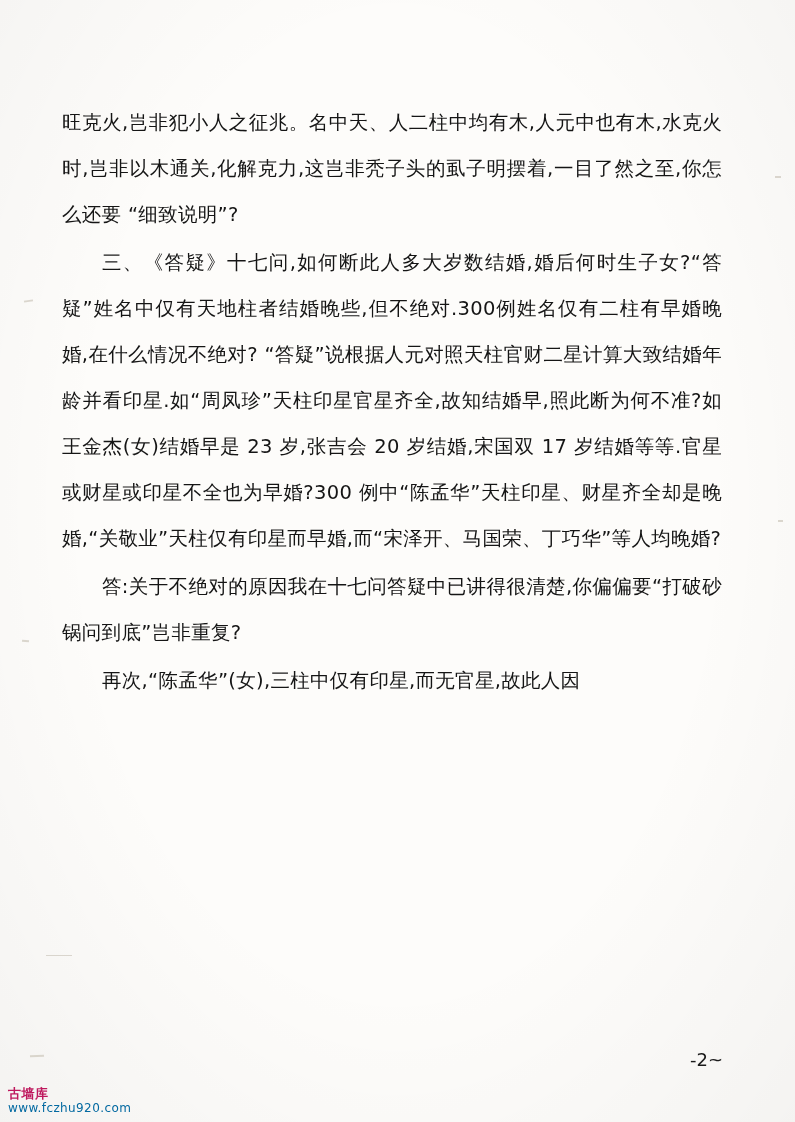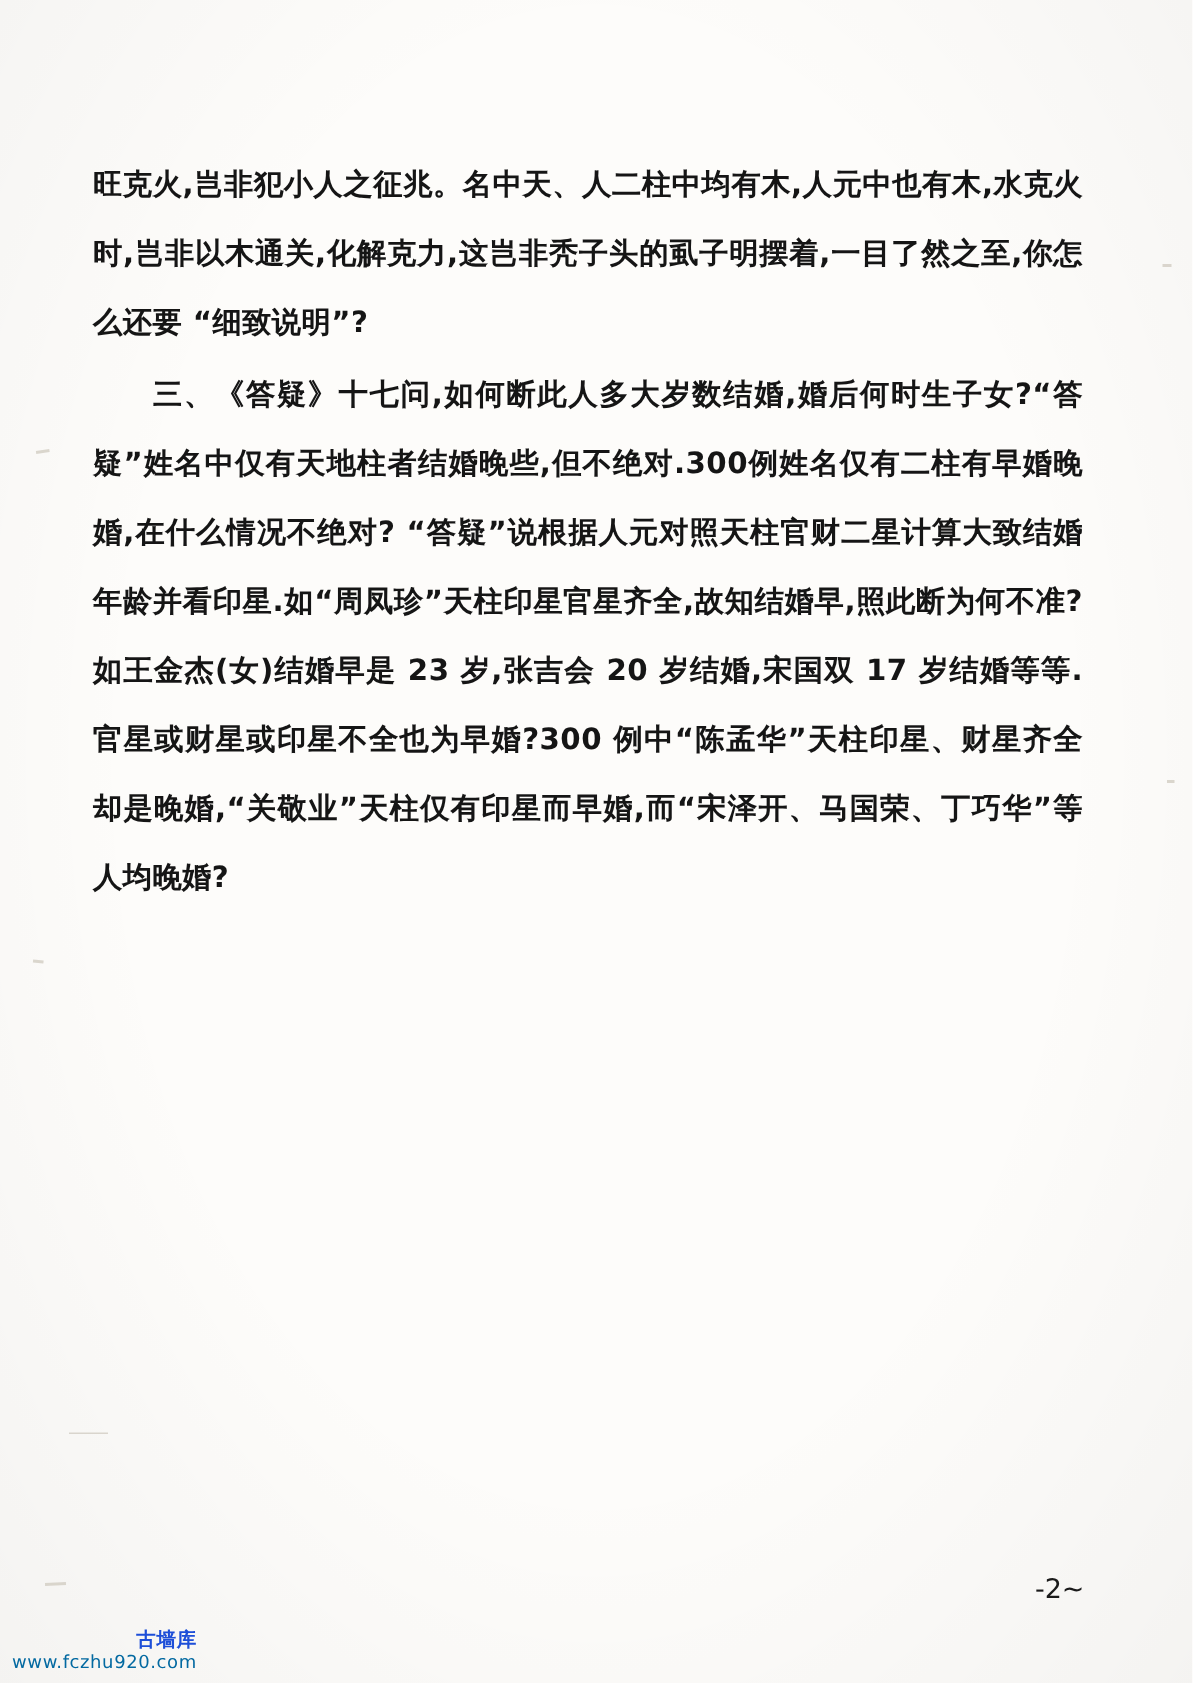--- a/index.html
+++ b/index.html
@@ -40,21 +40,21 @@
 
   p.para {
     margin: 0 0 2px 0;
     font-size: 19.5px;
     line-height: 46px;
     color: #151515;
     letter-spacing: 0.3px;
     text-align: justify;
     text-justify: inter-character;
     font-family: "DejaVu Sans", "Liberation Sans", sans-serif;
-    font-weight: 700;
+    font-weight: 400;
   }
   p.indent {
     text-indent: 40px;
   }
 
   
   .page-number {
     position: absolute;
     right: 72px;
     bottom: 52px;
@@ -65,24 +65,23 @@
 
   
   .watermark {
     position: absolute;
     left: 8px;
     bottom: 6px;
     line-height: 1.15;
   }
   .watermark .wm-title {
     font-size: 13px;
-    color: #1d4ed8;
+    color: #be185d;
     font-weight: bold;
     letter-spacing: 0.5px;
-    text-align: right;
   }
   .watermark .wm-url {
     font-size: 12px;
     color: #0369a1;
     letter-spacing: 0.4px;
   }
 
   
   .edge-mark {
     position: absolute;
@@ -105,20 +104,22 @@
   <div class="edge-mark em1"></div>
   <div class="edge-mark em2"></div>
   <div class="edge-mark em3"></div>
   <div class="edge-mark em4"></div>
   <div class="edge-mark em5"></div>
   <div class="edge-mark em6"></div>
 
   <div class="content">
     <p class="para">旺克火,岂非犯小人之征兆。名中天、人二柱中均有木,人元中也有木,水克火时,岂非以木通关,化解克力,这岂非秃子头的虱子明摆着,一目了然之至,你怎么还要 “细致说明”?</p>
     <p class="para indent">三、《答疑》十七问,如何断此人多大岁数结婚,婚后何时生子女?“答疑”姓名中仅有天地柱者结婚晚些,但不绝对.300例姓名仅有二柱有早婚晚婚,在什么情况不绝对? “答疑”说根据人元对照天柱官财二星计算大致结婚年龄并看印星.如“周凤珍”天柱印星官星齐全,故知结婚早,照此断为何不准?如王金杰(女)结婚早是 23 岁,张吉会 20 岁结婚,宋国双 17 岁结婚等等.官星或财星或印星不全也为早婚?300 例中“陈孟华”天柱印星、财星齐全却是晚婚,“关敬业”天柱仅有印星而早婚,而“宋泽开、马国荣、丁巧华”等人均晚婚?</p>
+    <p class="para indent">答:关于不绝对的原因我在十七问答疑中已讲得很清楚,你偏偏要“打破砂锅问到底”岂非重复?</p>
+    <p class="para indent">再次,“陈孟华”(女),三柱中仅有印星,而无官星,故此人因</p>
   </div>
 
   <div class="page-number">-2~</div>
 
   <div class="watermark">
     <div class="wm-title">古墙库</div>
     <div class="wm-url">www.fczhu920.com</div>
   </div>
 </div>
 

